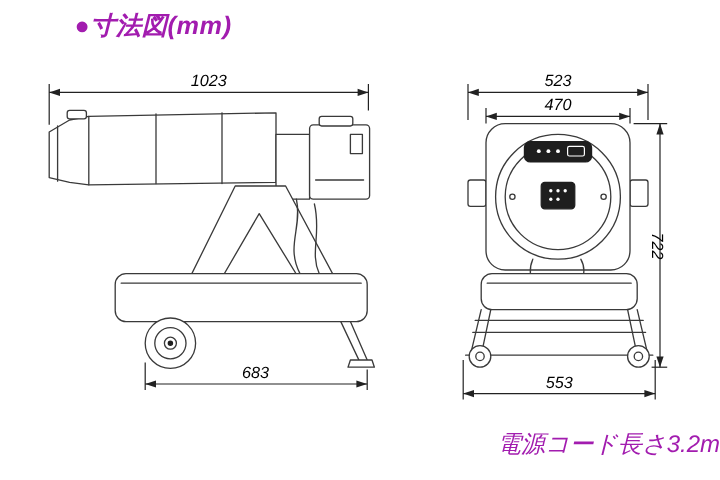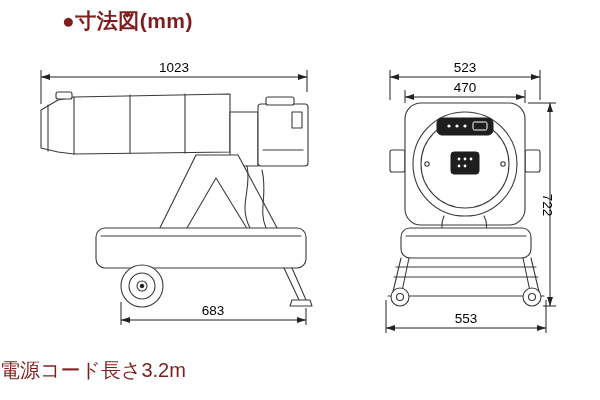--- a/index.html
+++ b/index.html
@@ -3,37 +3,38 @@
 <meta charset="utf-8">
 <style>
   html, body { margin: 0; padding: 0; background: #ffffff; }
   .stage {
     position: relative;
     width: 600px;
     height: 400px;
     background: #ffffff;
     overflow: hidden;
     font-family: "Liberation Sans", "DejaVu Sans", sans-serif;
-    color: #7f1d1d;
+    color: #a21caf;
+    font-style: italic;
   }
   .title {
     position: absolute;
     left: 62px;
     top: 7px;
     font-size: 21px;
     font-weight: 700;
     letter-spacing: 0.5px;
     white-space: nowrap;
   }
   .footer {
     position: absolute;
     left: 0;
     right: 0;
     top: 357px;
-    text-align: left;
+    text-align: right;
     font-size: 20px;
     font-weight: 500;
     white-space: nowrap;
   }
   svg.diagram { position: absolute; left: 0; top: 0; }
   .mline { stroke: #3a3a3a; stroke-width: 1.1; fill: none; stroke-linecap: round; stroke-linejoin: round; }
   .mfill { stroke: #3a3a3a; stroke-width: 1.1; fill: #ffffff; stroke-linejoin: round; }
   .dark  { fill: #1e1e1e; stroke: #1e1e1e; }
   .dim   { stroke: #222222; stroke-width: 1; fill: none; }
   .arr   { fill: #222222; stroke: none; }

